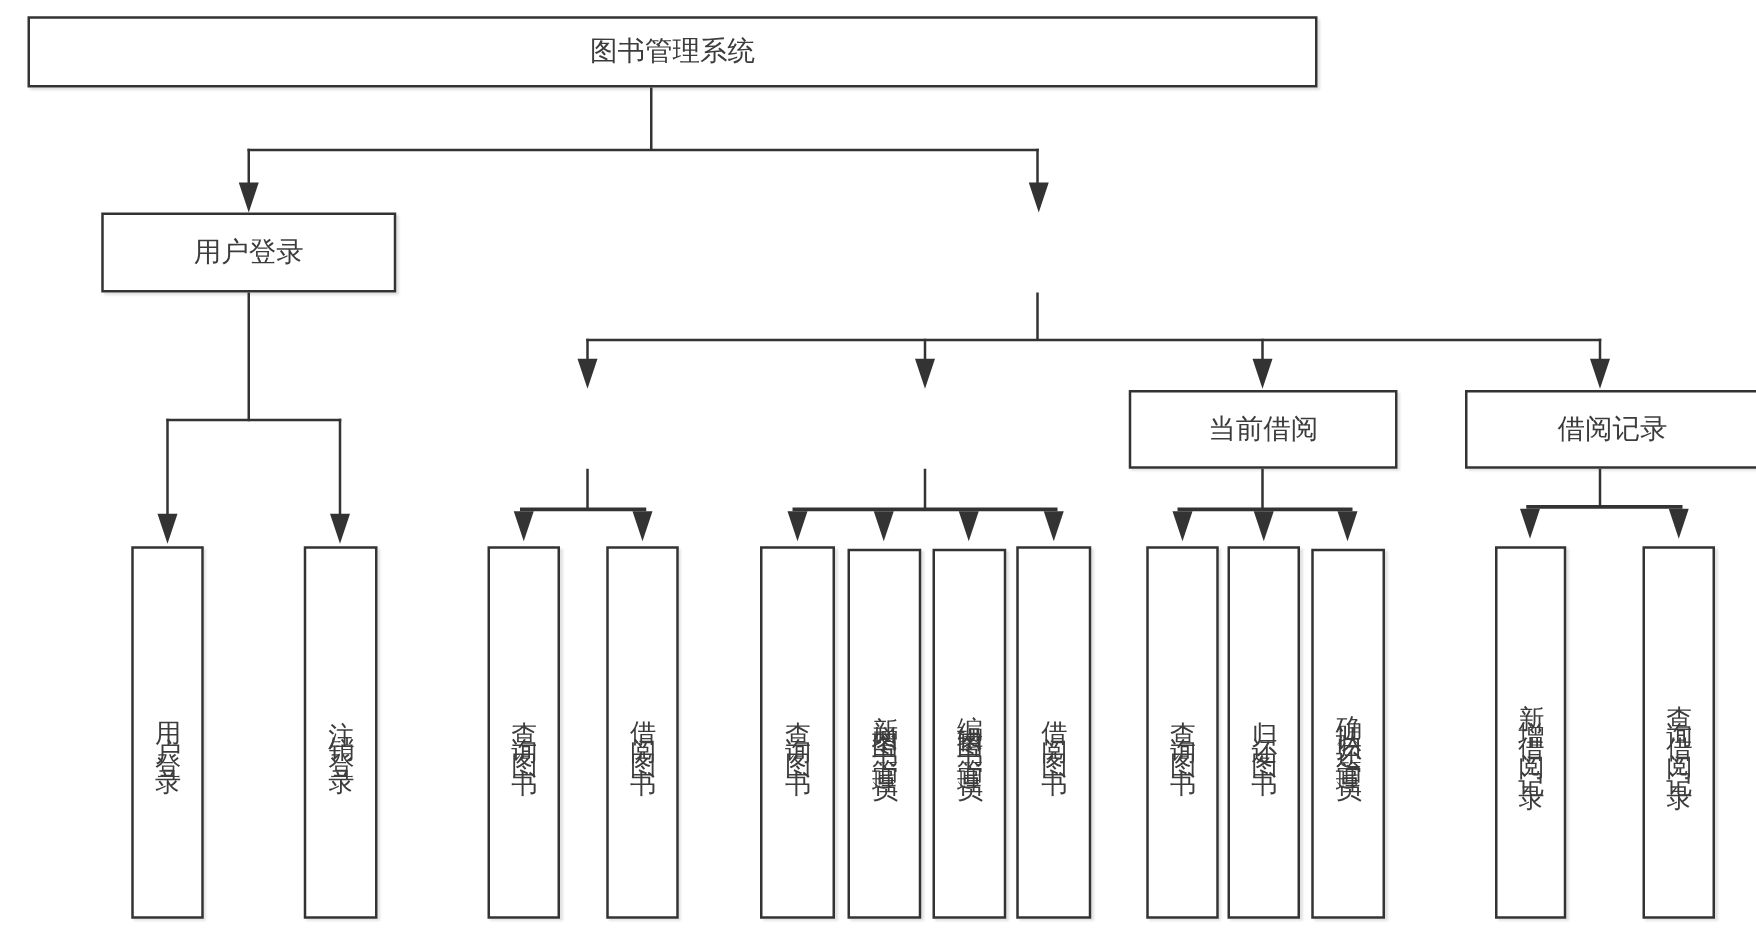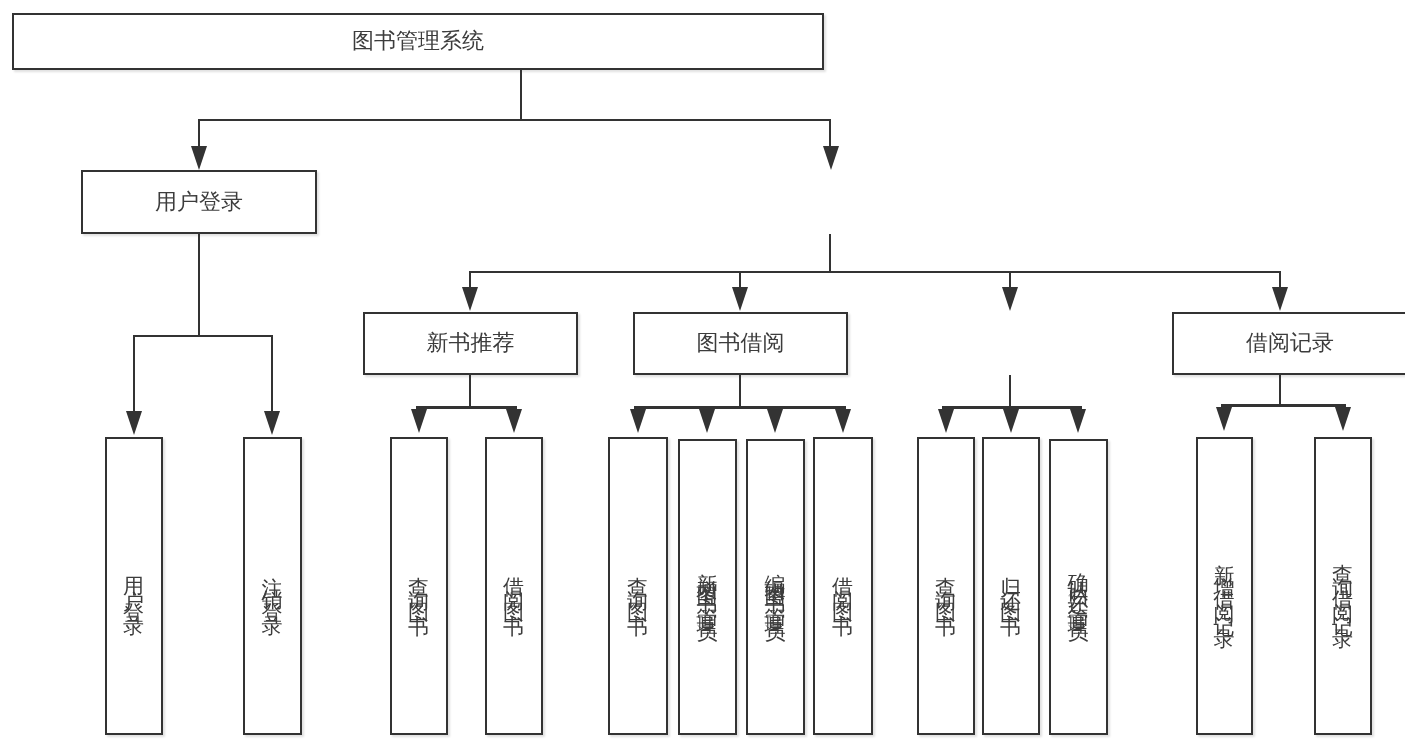--- a/index.html
+++ b/index.html
@@ -38,21 +38,21 @@
     position:absolute;left:1183px;top:714px;z-index:10;
     font-size:19px;color:var(--wm);white-space:nowrap;
     text-shadow:0 0 2px #fff,1px 1px 1px #ffffff;
   }
 </style>
 </head>
 <body>
 
 <div id="canvas">
 
-  <div class="bx" style="left:12px;top:13px;width:812px;height:57px">
+  <div class="bx" style="left:22px;top:13px;width:1032px;height:57px">
     <span class="lbl">图书管理系统</span>
   </div>
 
   <div class="ln" style="left:520px;top:70px;width:2px;height:50px"></div>
   <div class="ln" style="left:198px;top:119px;width:633px;height:2px"></div>
   <div class="ln" style="left:198px;top:119px;width:2px;height:30px"></div>
   <div class="arr" style="left:191px;top:146px"></div>
   <div class="ln" style="left:829px;top:119px;width:2px;height:30px"></div>
   <div class="arr" style="left:823px;top:146px"></div>
 
@@ -71,25 +71,22 @@
   <div class="ln" style="left:469px;top:271px;width:812px;height:2px"></div>
   <div class="ln" style="left:469px;top:271px;width:2px;height:18px"></div>
   <div class="arr" style="left:462px;top:287px"></div>
   <div class="ln" style="left:739px;top:271px;width:2px;height:18px"></div>
   <div class="arr" style="left:732px;top:287px"></div>
   <div class="ln" style="left:1009px;top:271px;width:2px;height:18px"></div>
   <div class="arr" style="left:1002px;top:287px"></div>
   <div class="ln" style="left:1279px;top:271px;width:2px;height:18px"></div>
   <div class="arr" style="left:1272px;top:287px"></div>
 
-  <div class="bx" style="left:363px;top:312px;width:215px;height:63px">
-    <span class="lbl">新书推荐</span>
-  </div>
-  <div class="bx" style="left:633px;top:312px;width:215px;height:63px">
-    <span class="lbl">图书借阅</span>
+  <div class="bx" style="left:903px;top:312px;width:215px;height:63px">
+    <span class="lbl">当前借阅</span>
   </div>
   <div class="bx" style="left:1172px;top:312px;width:236px;height:63px">
     <span class="lbl">借阅记录</span>
   </div>
 
   <div class="ln" style="left:469px;top:375px;width:2px;height:33px"></div>
   <div class="ln" style="left:416px;top:406px;width:101px;height:3px"></div>
   <div class="arr" style="left:411px;top:409px"></div>
   <div class="arr" style="left:506px;top:409px"></div>
 

